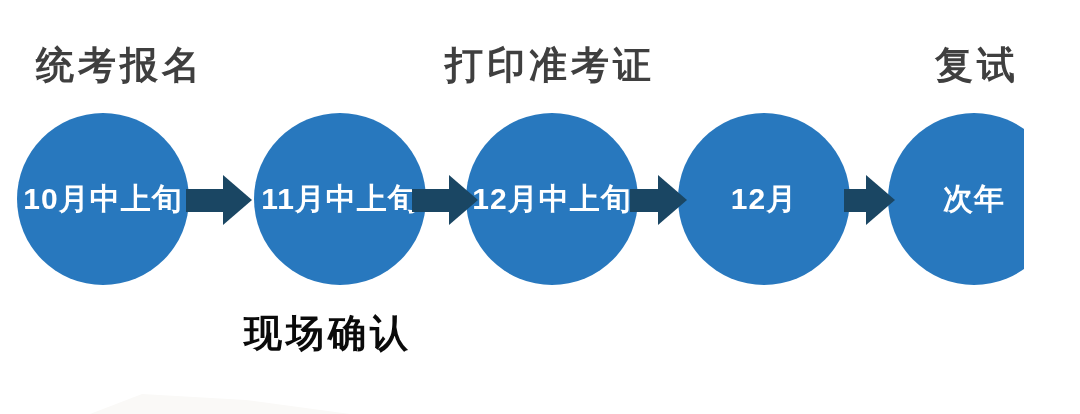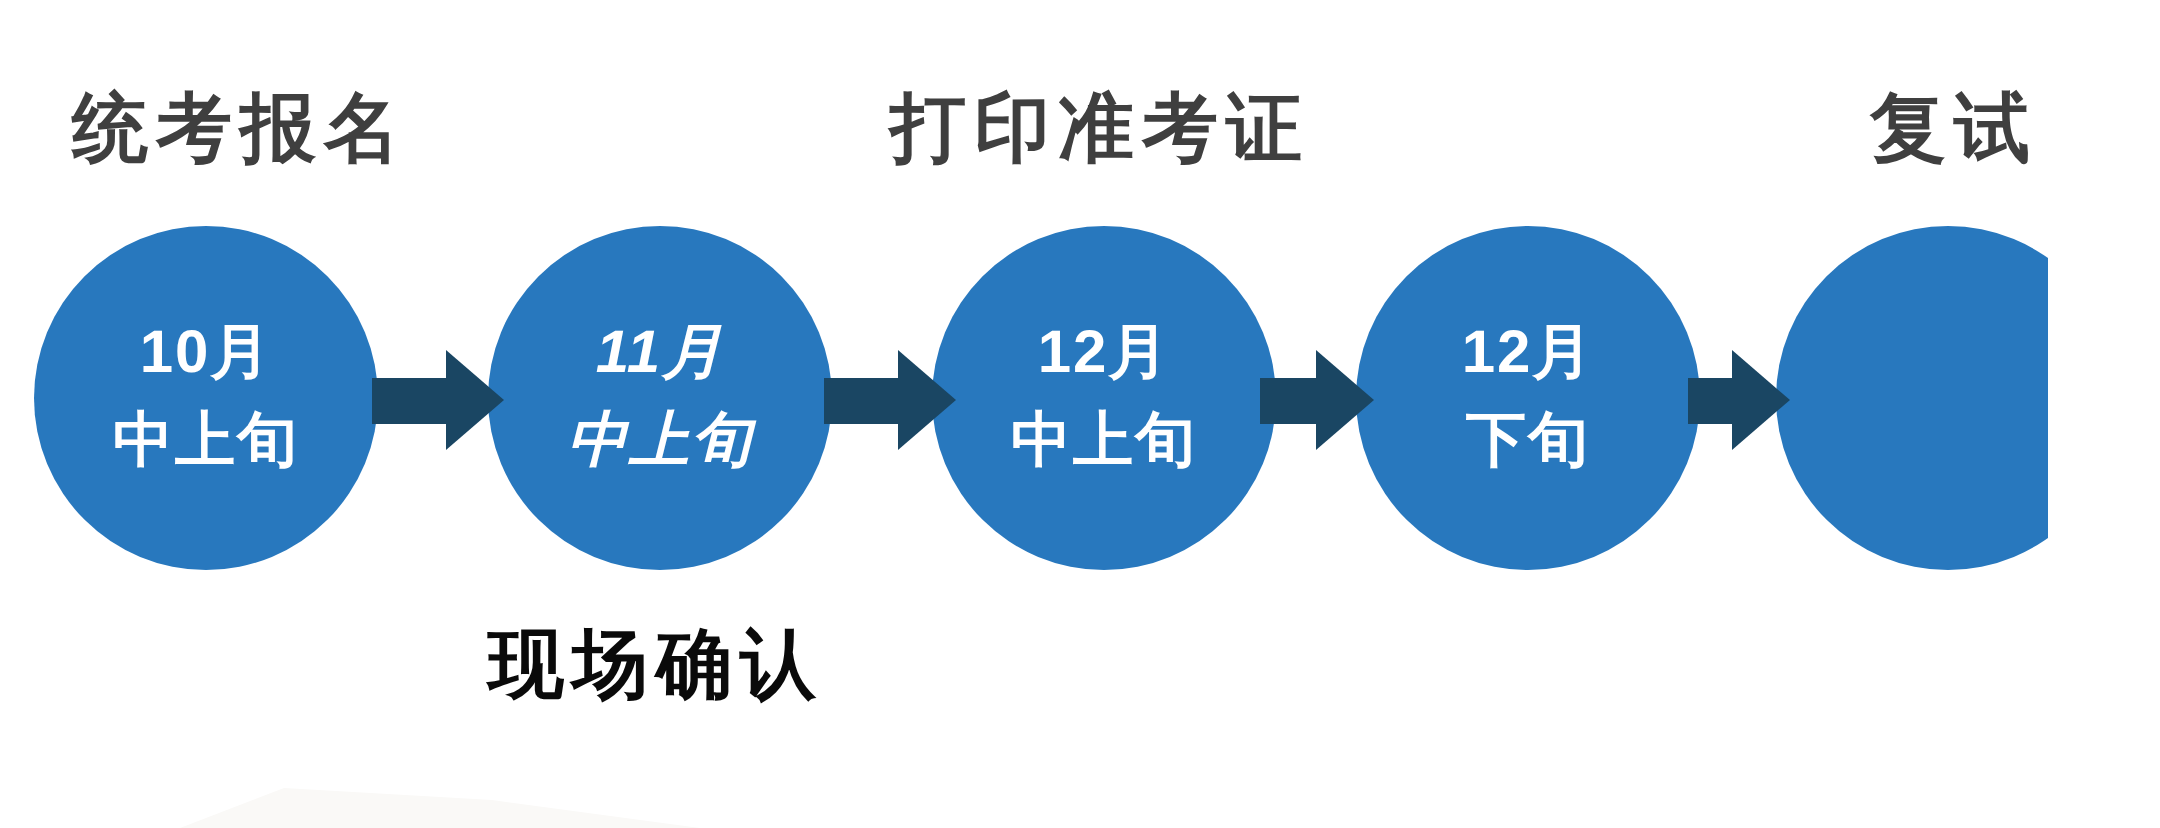--- a/index.html
+++ b/index.html
@@ -35,32 +35,32 @@
     color: var(--bottom-label-color, #0a0a0a);
   }
   .node-circle {
     position: absolute;
     top: 113px;
     width: 172px;
     height: 172px;
     border-radius: 50%;
     background: var(--circle-fill, #2878be);
     display: flex;
-    flex-direction: column;
+    flex-direction: row;
     align-items: center;
     justify-content: center;
     color: var(--circle-text-color, #ffffff);
     font-size: 30px;
     font-weight: bold;
     letter-spacing: 1px;
     line-height: 44px;
     text-align: center;
   }
   .c1 { left: 17px; }
-  .c2 { left: 244px; font-style: italic; }
+  .c2 { left: 254px; }
   .c3 { left: 466px; }
   .c4 { left: 678px; }
   .c5 { left: 888px; }
   .flow-arrow {
     position: absolute;
     top: 175px;
     height: 50px;
     display: flex;
     align-items: center;
   }
@@ -109,23 +109,23 @@
   <div class="node-circle c2">
     <span>11月</span>
     <span>中上旬</span>
   </div>
   <div class="node-circle c3">
     <span>12月</span>
     <span>中上旬</span>
   </div>
   <div class="node-circle c4">
     <span>12月</span>
-    <span>下旬</span>
   </div>
   <div class="node-circle c5">
+    <span>次年</span>
   </div>
 
   <div class="flow-arrow a1">
     <span class="shaft"></span>
     <span class="head"></span>
   </div>
   <div class="flow-arrow a2">
     <span class="shaft"></span>
     <span class="head"></span>
   </div>

